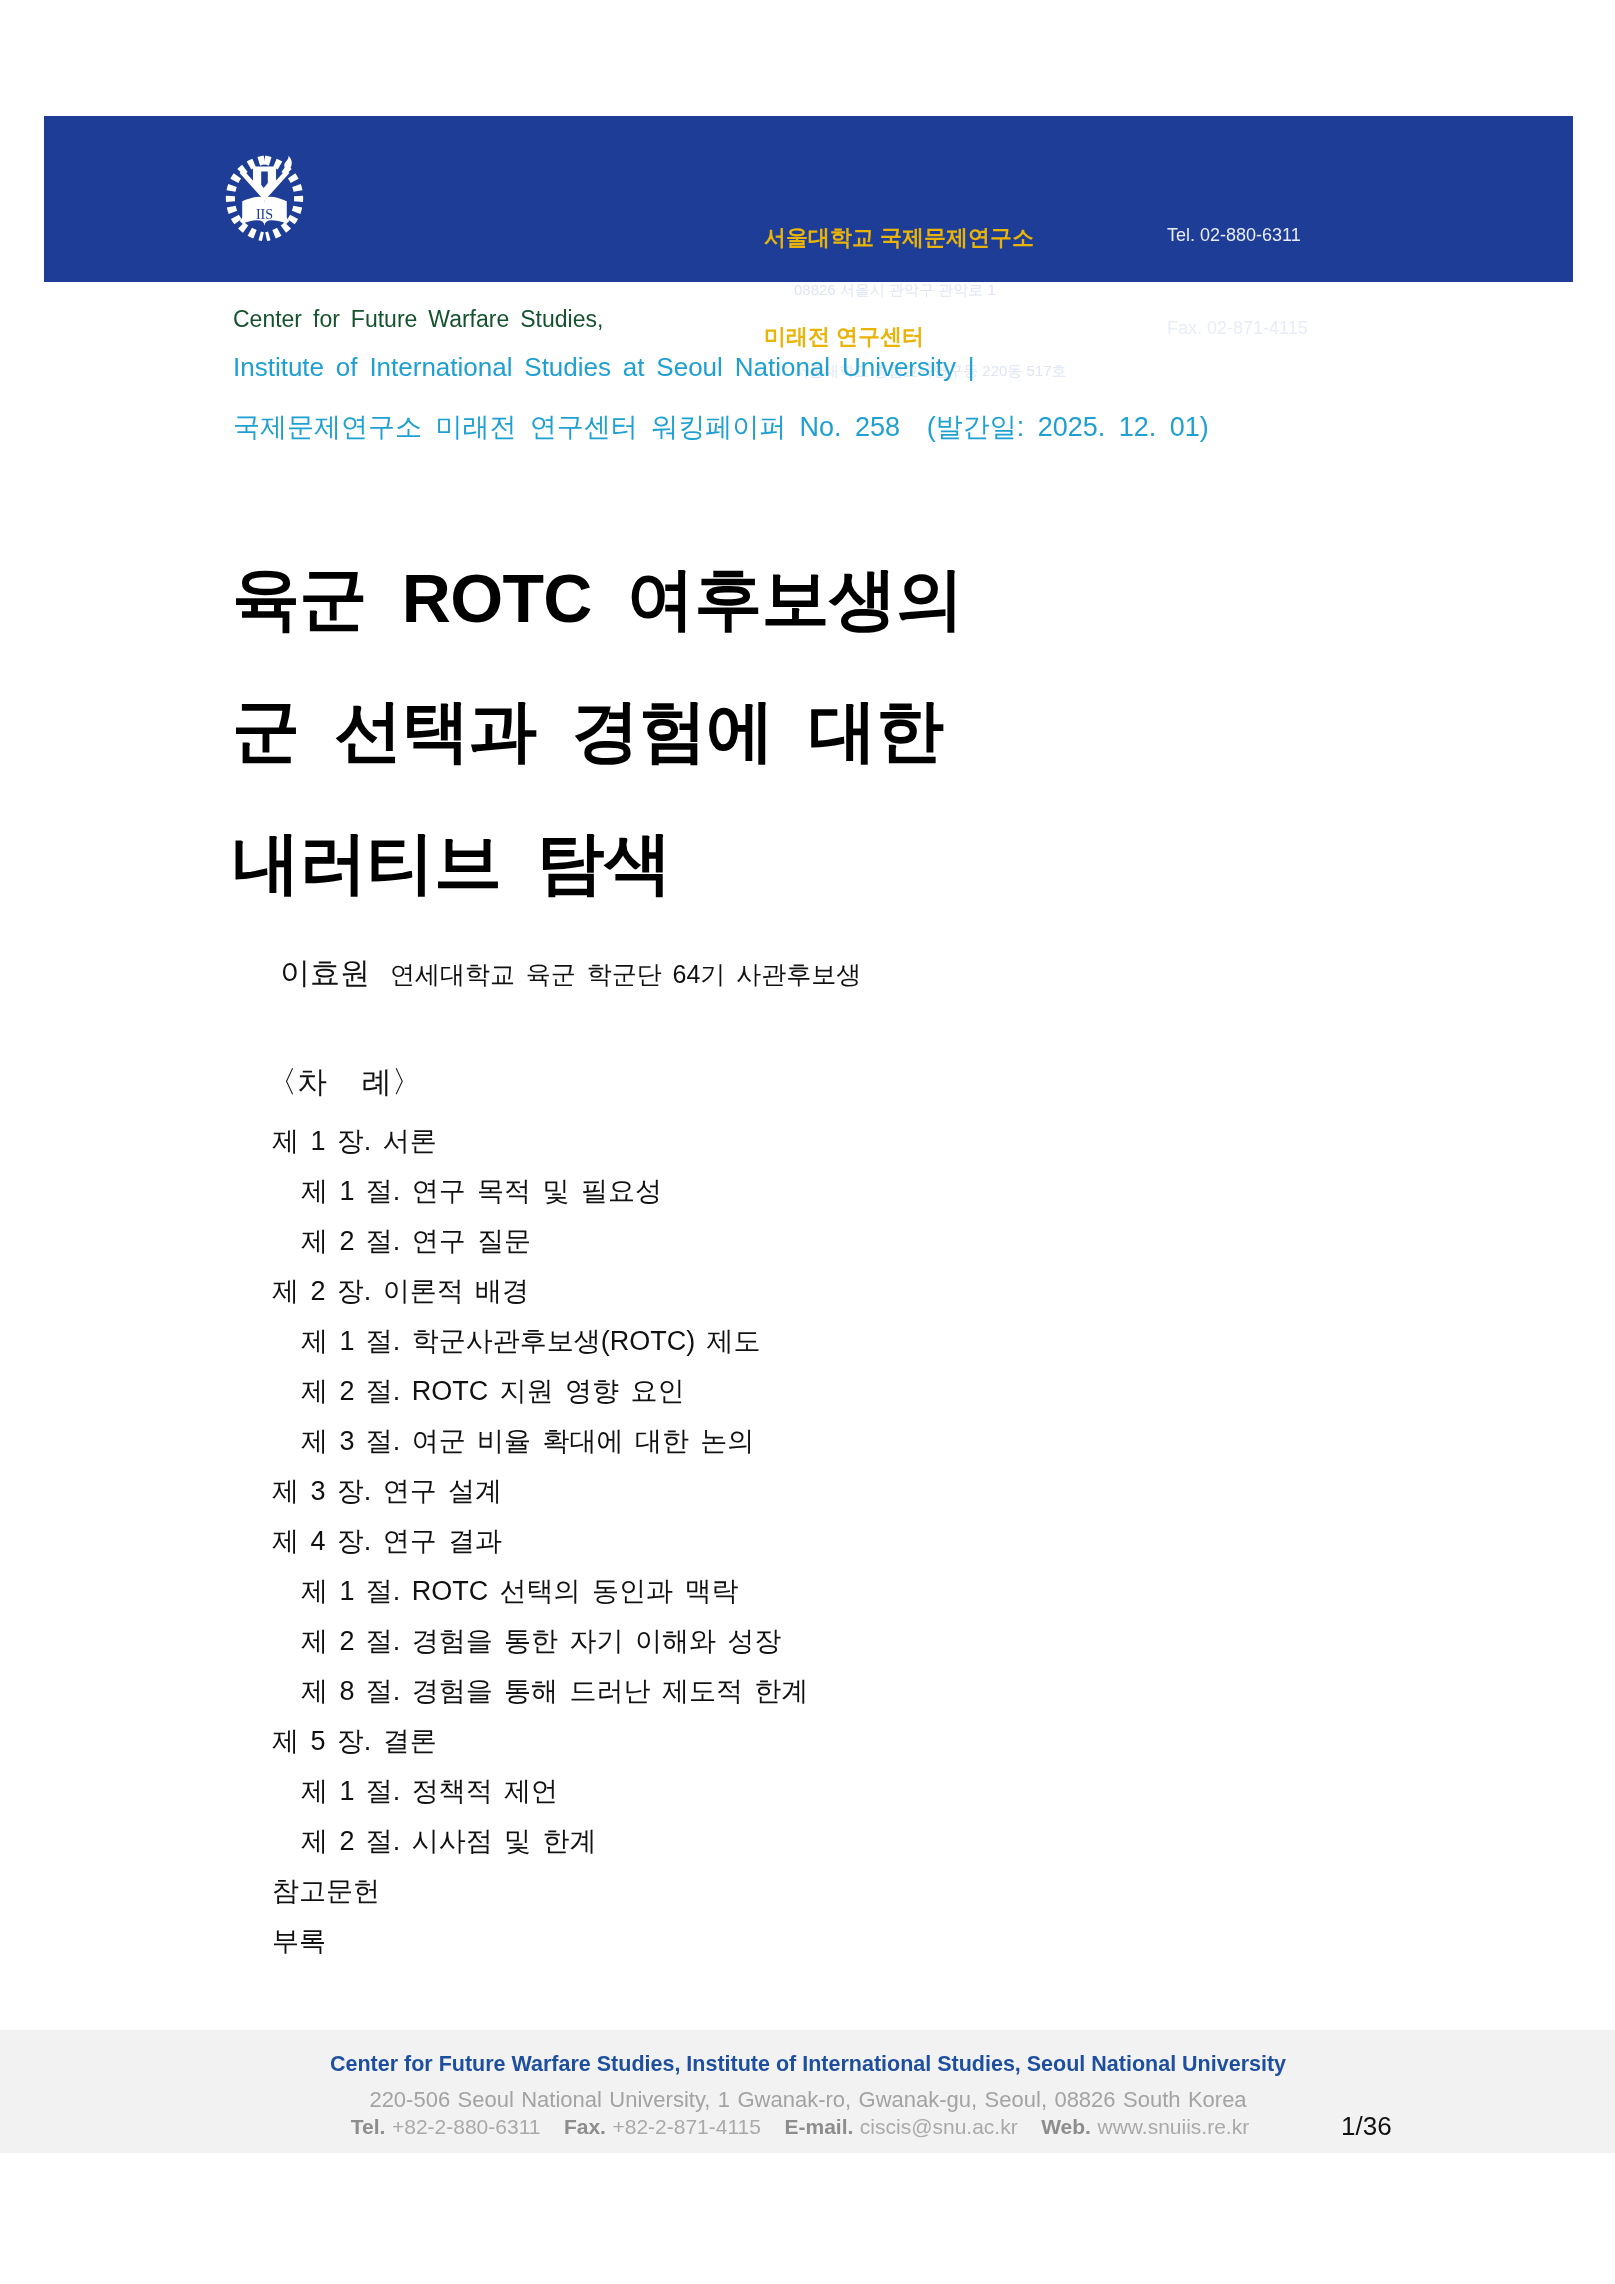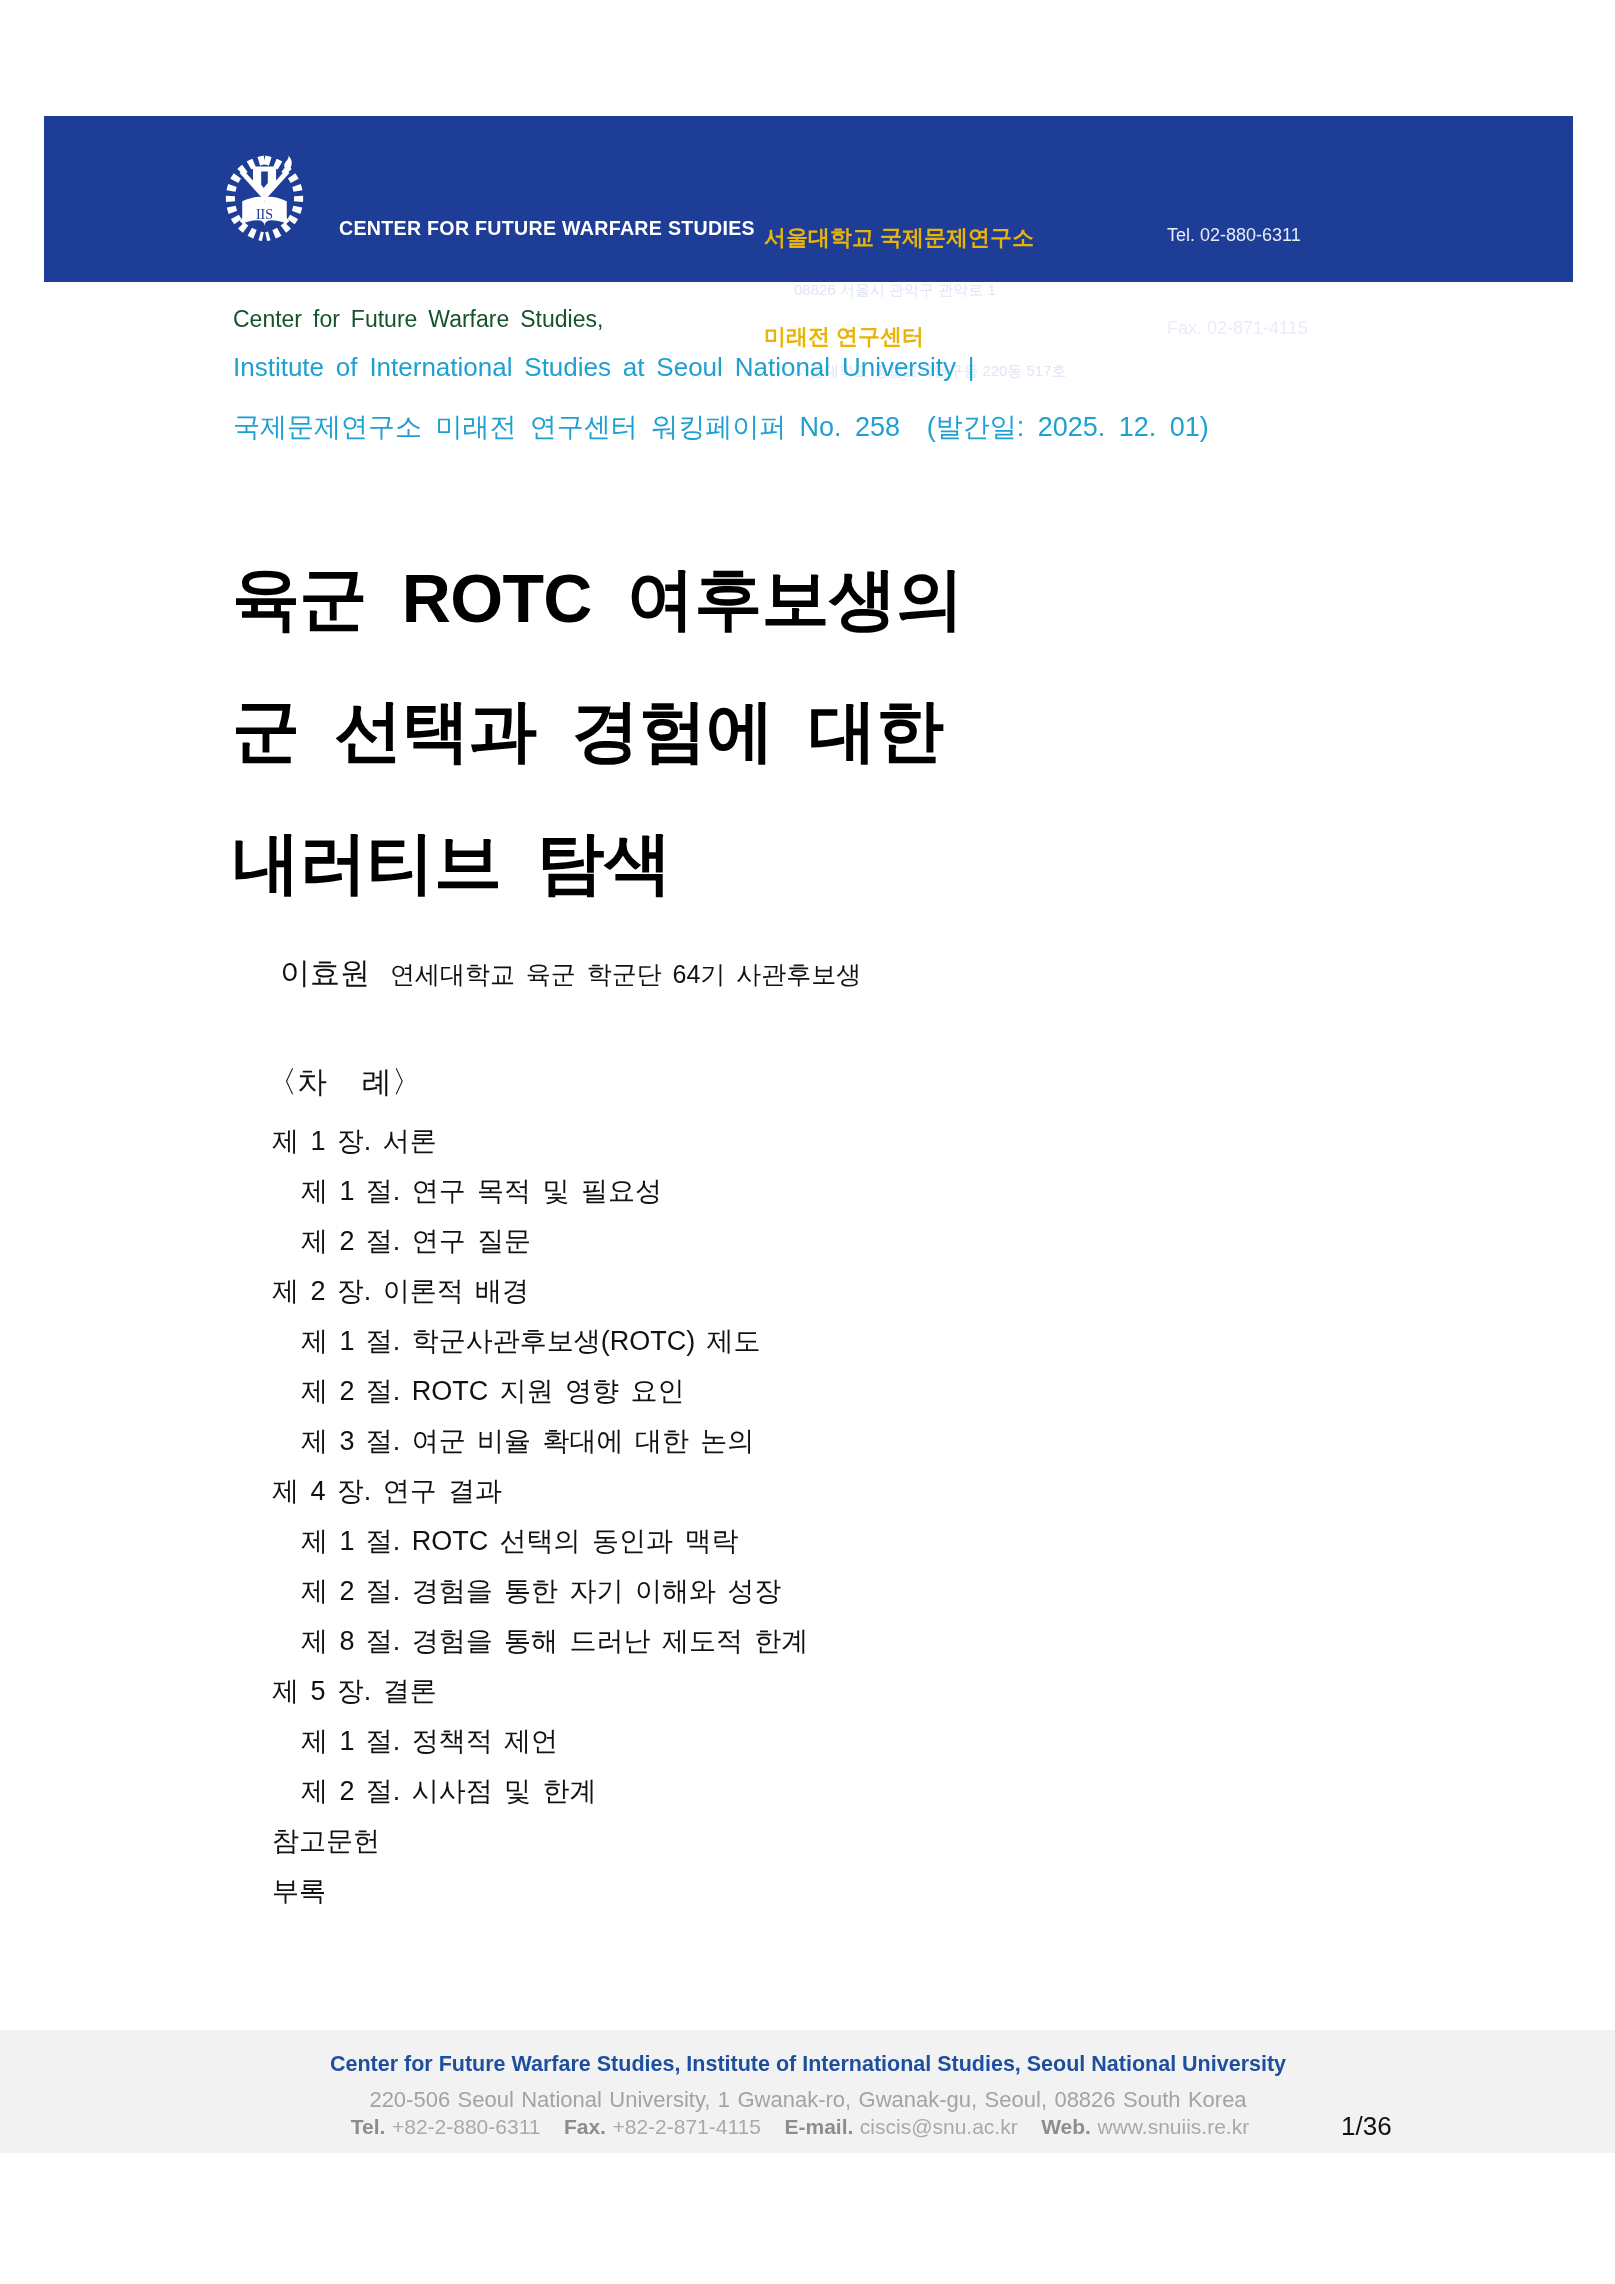--- a/index.html
+++ b/index.html
@@ -67,25 +67,20 @@
         <path d="M90,24 c6,-8 2,-14 -1,-17 c1,6 -6,7 -5,13 c1,4 4,5 6,4 z" fill="#ffffff"></path>
 
         <path d="M46,20 h28 v22 l-14,17 l-14,-17 z" fill="#ffffff"></path>
         <path d="M56,26 h8 v14 l-5,6 l-3,-4 z" fill="#1e3d96"></path>
 
         <path d="M33,62 q27,-11 27,1 q0,-12 27,-1 v27 q-27,-9 -27,3 q0,-12 -27,-3 z" fill="#ffffff"></path>
         <text x="60" y="84" text-anchor="middle" font-size="17" font-family="Liberation Serif, DejaVu Serif, serif" fill="#1e3d96">IIS</text>
       </svg>
     </div>
 
-    <div class="abs org-en">
-      <div>CENTER FOR FUTURE WARFARE STUDIES</div>
-      <div>INSTITUTE OF INTERNATIONAL STUDIES</div>
-      <div>SEOUL NATIONAL UNIVERSITY</div>
-    </div>
 
     <div class="abs org-kr-bold">
       <div>서울대학교 국제문제연구소</div>
       <div>미래전 연구센터</div>
     </div>
 
     <div class="abs org-kr-addr">
       <div>08826 서울시 관악구 관악로 1</div>
       <div>서울대학교 종합교육연구동 220동 517호</div>
     </div>
@@ -114,20 +109,21 @@
   <div class="abs toc-head">〈차  례〉</div>
 
   <div class="abs toc">
     <div class="toc-item lvl0">제 1 장. 서론</div>
     <div class="toc-item lvl1">제 1 절. 연구 목적 및 필요성</div>
     <div class="toc-item lvl1">제 2 절. 연구 질문</div>
     <div class="toc-item lvl0">제 2 장. 이론적 배경</div>
     <div class="toc-item lvl1">제 1 절. 학군사관후보생(ROTC) 제도</div>
     <div class="toc-item lvl1">제 2 절. ROTC 지원 영향 요인</div>
     <div class="toc-item lvl1">제 3 절. 여군 비율 확대에 대한 논의</div>
+    <div class="toc-item lvl0">제 3 장. 연구 설계</div>
     <div class="toc-item lvl0">제 4 장. 연구 결과</div>
     <div class="toc-item lvl1">제 1 절. ROTC 선택의 동인과 맥락</div>
     <div class="toc-item lvl1">제 2 절. 경험을 통한 자기 이해와 성장</div>
     <div class="toc-item lvl1">제 8 절. 경험을 통해 드러난 제도적 한계</div>
     <div class="toc-item lvl0">제 5 장. 결론</div>
     <div class="toc-item lvl1">제 1 절. 정책적 제언</div>
     <div class="toc-item lvl1">제 2 절. 시사점 및 한계</div>
     <div class="toc-item lvl0">참고문헌</div>
     <div class="toc-item lvl0">부록</div>
   </div>

